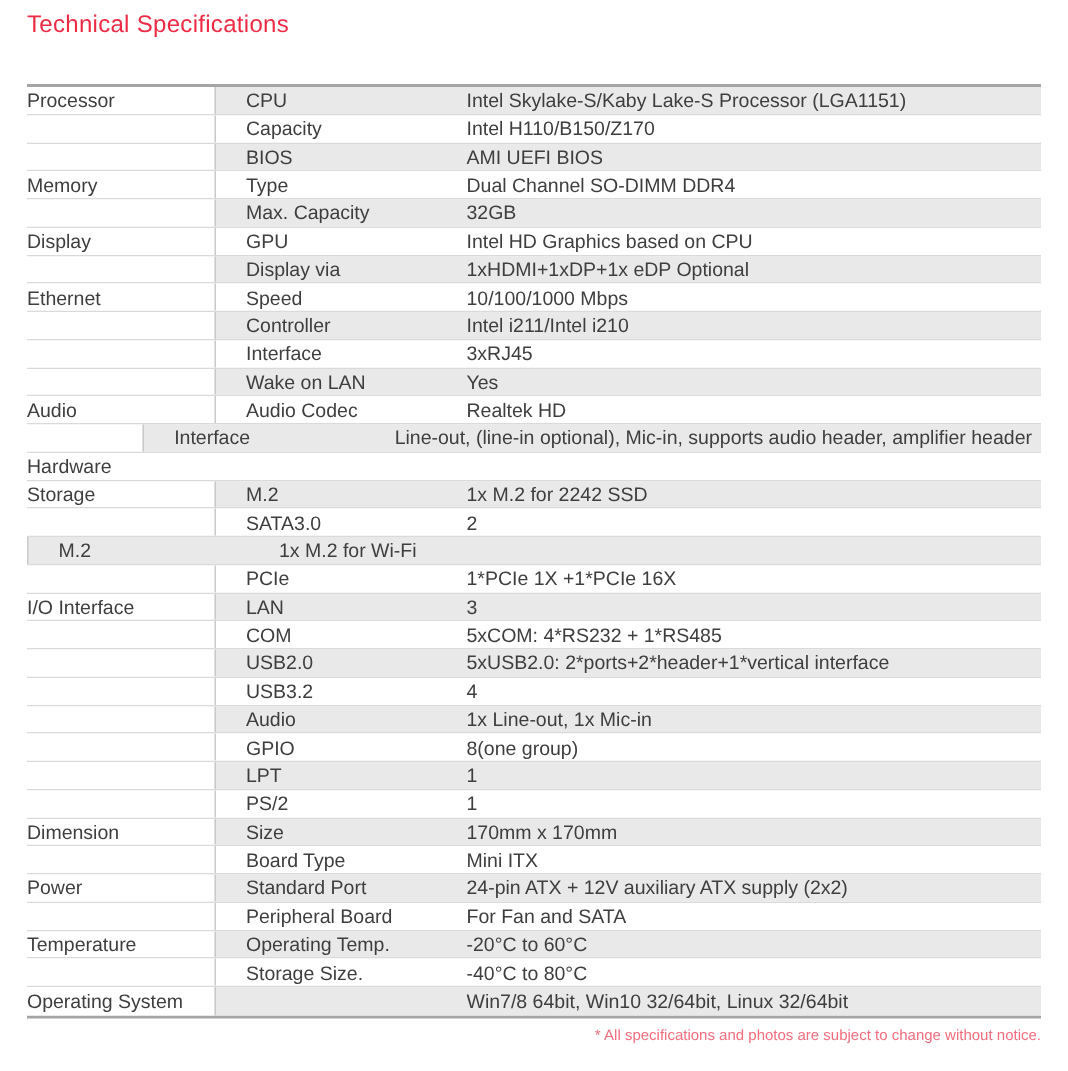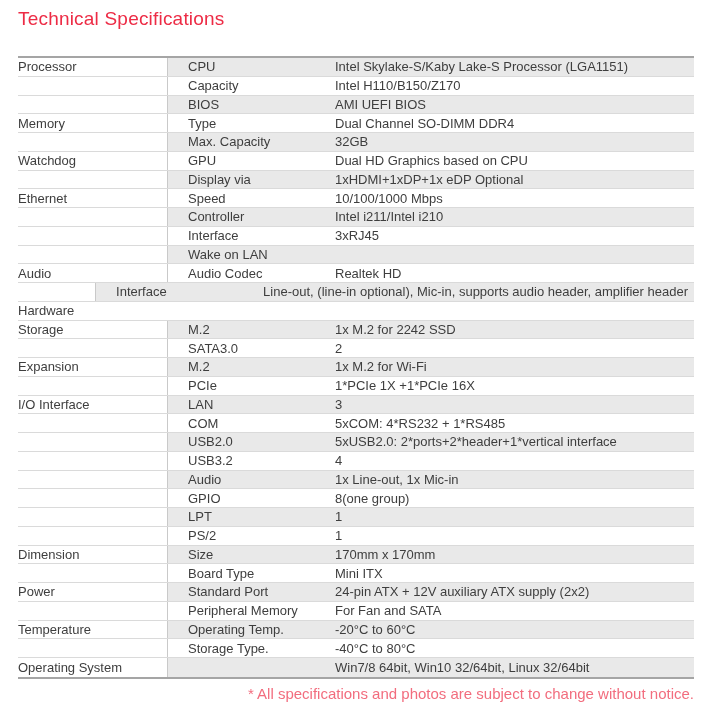--- a/index.html
+++ b/index.html
@@ -12,21 +12,21 @@
     position: relative;
     width: 712px;
     height: 714px;
     background: #ffffff;
     overflow: hidden;
   }
   .page-title {
     position: absolute;
     left: 18px;
     top: 8px;
-    font-size: 19px;
+    font-size: 16px;
     font-weight: 500;
     letter-spacing: 0.2px;
     color: #ed2b45;
   }
   .spec-table {
     position: absolute;
     left: 18px;
     top: 56px;
     width: 676px;
     border-top: 2px solid #a5a5a5;
@@ -50,21 +50,20 @@
     background: #ffffff;
     white-space: nowrap;
   }
   .band {
     flex: 1;
     display: flex;
     align-items: stretch;
     border-left: 1px solid #c9c9c9;
     box-sizing: border-box;
     background: #ffffff;
-    margin-left: 24px;
   }
   .row.shaded .band { background: #e9e9e9; }
   .cell-item {
     width: 147px;
     padding-left: 20px;
     box-sizing: content-box;
     display: flex;
     align-items: center;
     white-space: nowrap;
   }
@@ -73,21 +72,21 @@
     display: flex;
     align-items: center;
     padding-right: 6px;
     white-space: nowrap;
     overflow: hidden;
   }
   .footnote {
     position: absolute;
     right: 18px;
     top: 685px;
-    font-size: 15px;
+    font-size: 10px;
     color: #f26d7e;
     text-align: center;
   }
 </style>
 </head>
 <body>
 
 <div class="page">
   <div class="page-title">Technical Specifications</div>
 
@@ -126,24 +125,24 @@
 
   <div class="row shaded">
     <div class="cell-cat"></div>
     <div class="band">
       <div class="cell-item">Max. Capacity</div>
       <div class="cell-val">32GB</div>
     </div>
   </div>
 
   <div class="row">
-    <div class="cell-cat">Watchdog</div>
+    <div class="cell-cat">Display</div>
     <div class="band">
       <div class="cell-item">GPU</div>
-      <div class="cell-val">Dual HD Graphics based on CPU</div>
+      <div class="cell-val">Intel HD Graphics based on CPU</div>
     </div>
   </div>
 
   <div class="row shaded">
     <div class="cell-cat"></div>
     <div class="band">
       <div class="cell-item">Display via</div>
       <div class="cell-val">1xHDMI+1xDP+1x eDP Optional</div>
     </div>
   </div>
@@ -169,20 +168,21 @@
     <div class="band">
       <div class="cell-item">Interface</div>
       <div class="cell-val">3xRJ45</div>
     </div>
   </div>
 
   <div class="row shaded">
     <div class="cell-cat"></div>
     <div class="band">
       <div class="cell-item">Wake on LAN</div>
+      <div class="cell-val">Yes</div>
     </div>
   </div>
 
   <div class="row">
     <div class="cell-cat">Audio</div>
     <div class="band">
       <div class="cell-item">Audio Codec</div>
       <div class="cell-val">Realtek HD</div>
     </div>
   </div>
@@ -209,21 +209,20 @@
 
   <div class="row">
     <div class="cell-cat"></div>
     <div class="band">
       <div class="cell-item">SATA3.0</div>
       <div class="cell-val">2</div>
     </div>
   </div>
 
   <div class="row shaded">
-    <div class="cell-cat">Expansion</div>
     <div class="band">
       <div class="cell-item">M.2</div>
       <div class="cell-val">1x M.2 for Wi-Fi</div>
     </div>
   </div>
 
   <div class="row">
     <div class="cell-cat"></div>
     <div class="band">
       <div class="cell-item">PCIe</div>
@@ -315,37 +314,37 @@
     <div class="cell-cat">Power</div>
     <div class="band">
       <div class="cell-item">Standard Port</div>
       <div class="cell-val">24-pin ATX + 12V auxiliary ATX supply (2x2)</div>
     </div>
   </div>
 
   <div class="row">
     <div class="cell-cat"></div>
     <div class="band">
-      <div class="cell-item">Peripheral Memory</div>
+      <div class="cell-item">Peripheral Board</div>
       <div class="cell-val">For Fan and SATA</div>
     </div>
   </div>
 
   <div class="row shaded">
     <div class="cell-cat">Temperature</div>
     <div class="band">
       <div class="cell-item">Operating Temp.</div>
       <div class="cell-val">-20°C to 60°C</div>
     </div>
   </div>
 
   <div class="row">
     <div class="cell-cat"></div>
     <div class="band">
-      <div class="cell-item">Storage Type.</div>
+      <div class="cell-item">Storage Size.</div>
       <div class="cell-val">-40°C to 80°C</div>
     </div>
   </div>
 
   <div class="row shaded">
     <div class="cell-cat">Operating System</div>
     <div class="band">
       <div class="cell-item"></div>
       <div class="cell-val">Win7/8 64bit, Win10 32/64bit, Linux 32/64bit</div>
     </div>

